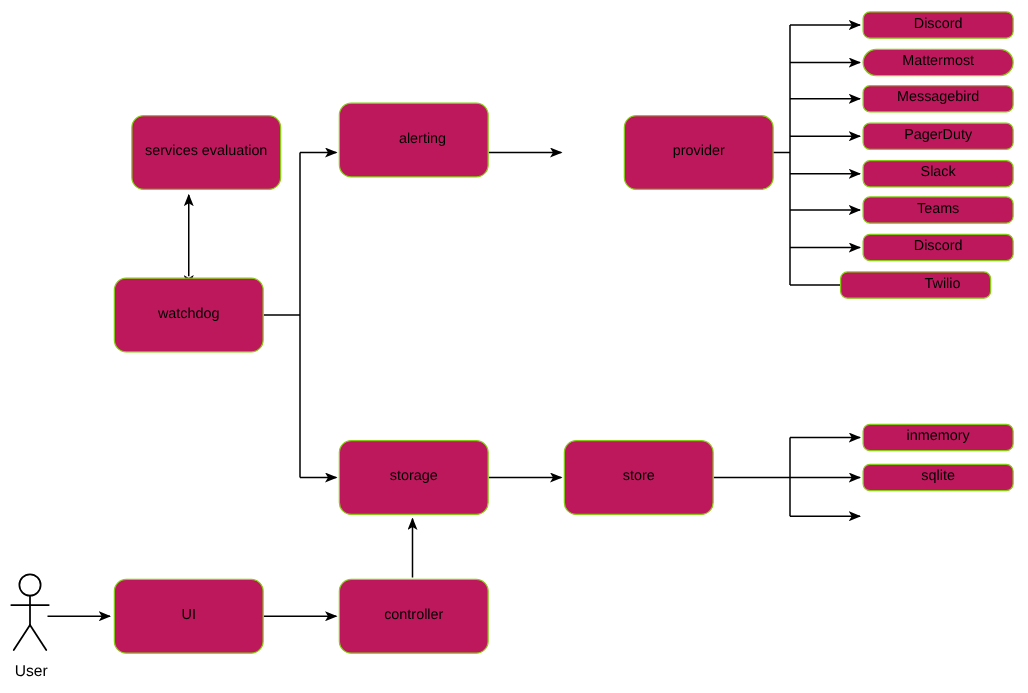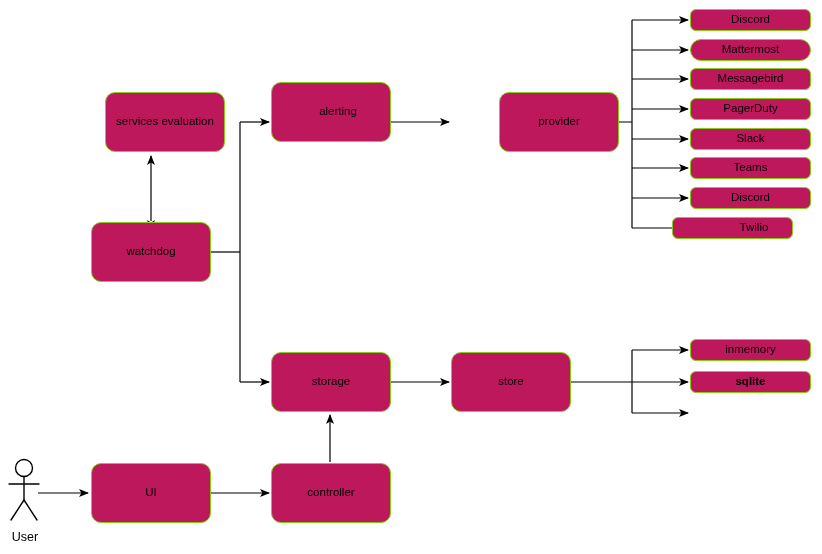--- a/index.html
+++ b/index.html
@@ -152,15 +152,15 @@
   <div class="node leaf" style="left:690px; top:9px;">Discord</div>
   <div class="node leaf" style="left:690px; top:39px;border-radius:11px;">Mattermost</div>
   <div class="node leaf" style="left:690px; top:68px;">Messagebird</div>
   <div class="node leaf" style="left:690px; top:98px;">PagerDuty</div>
   <div class="node leaf" style="left:690px; top:128px;">Slack</div>
   <div class="node leaf" style="left:690px; top:157px;">Teams</div>
   <div class="node leaf" style="left:690px; top:187px;">Discord</div>
   <div class="node leaf" style="left:672px; top:217px;padding-left:43px;">Twilio</div>
 
   <div class="node leaf" style="left:690px; top:339px;">inmemory</div>
-  <div class="node leaf" style="left:690px; top:371px;font-weight:bold;">sqlite</div>
+  <div class="node leaf" style="left:690px; top:371px;">sqlite</div>
 
 </div>
 
 </body></html>

